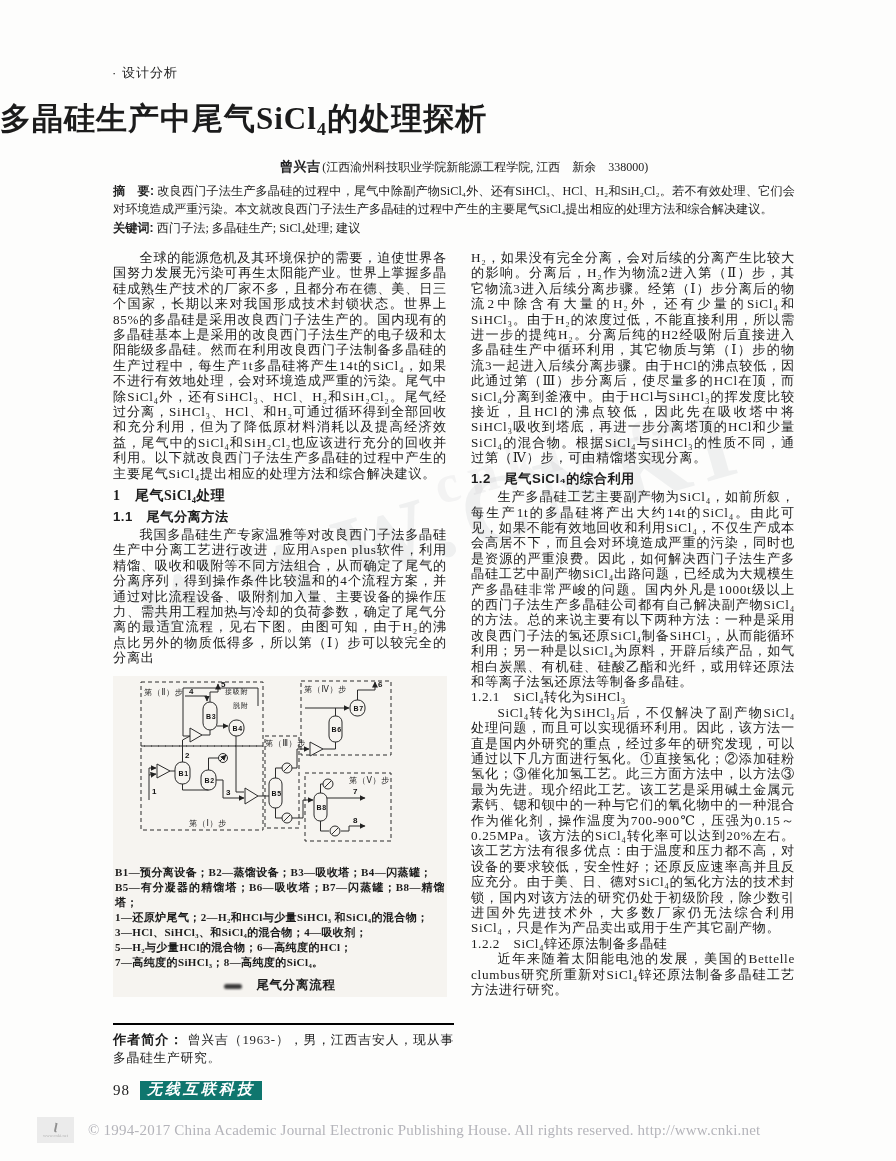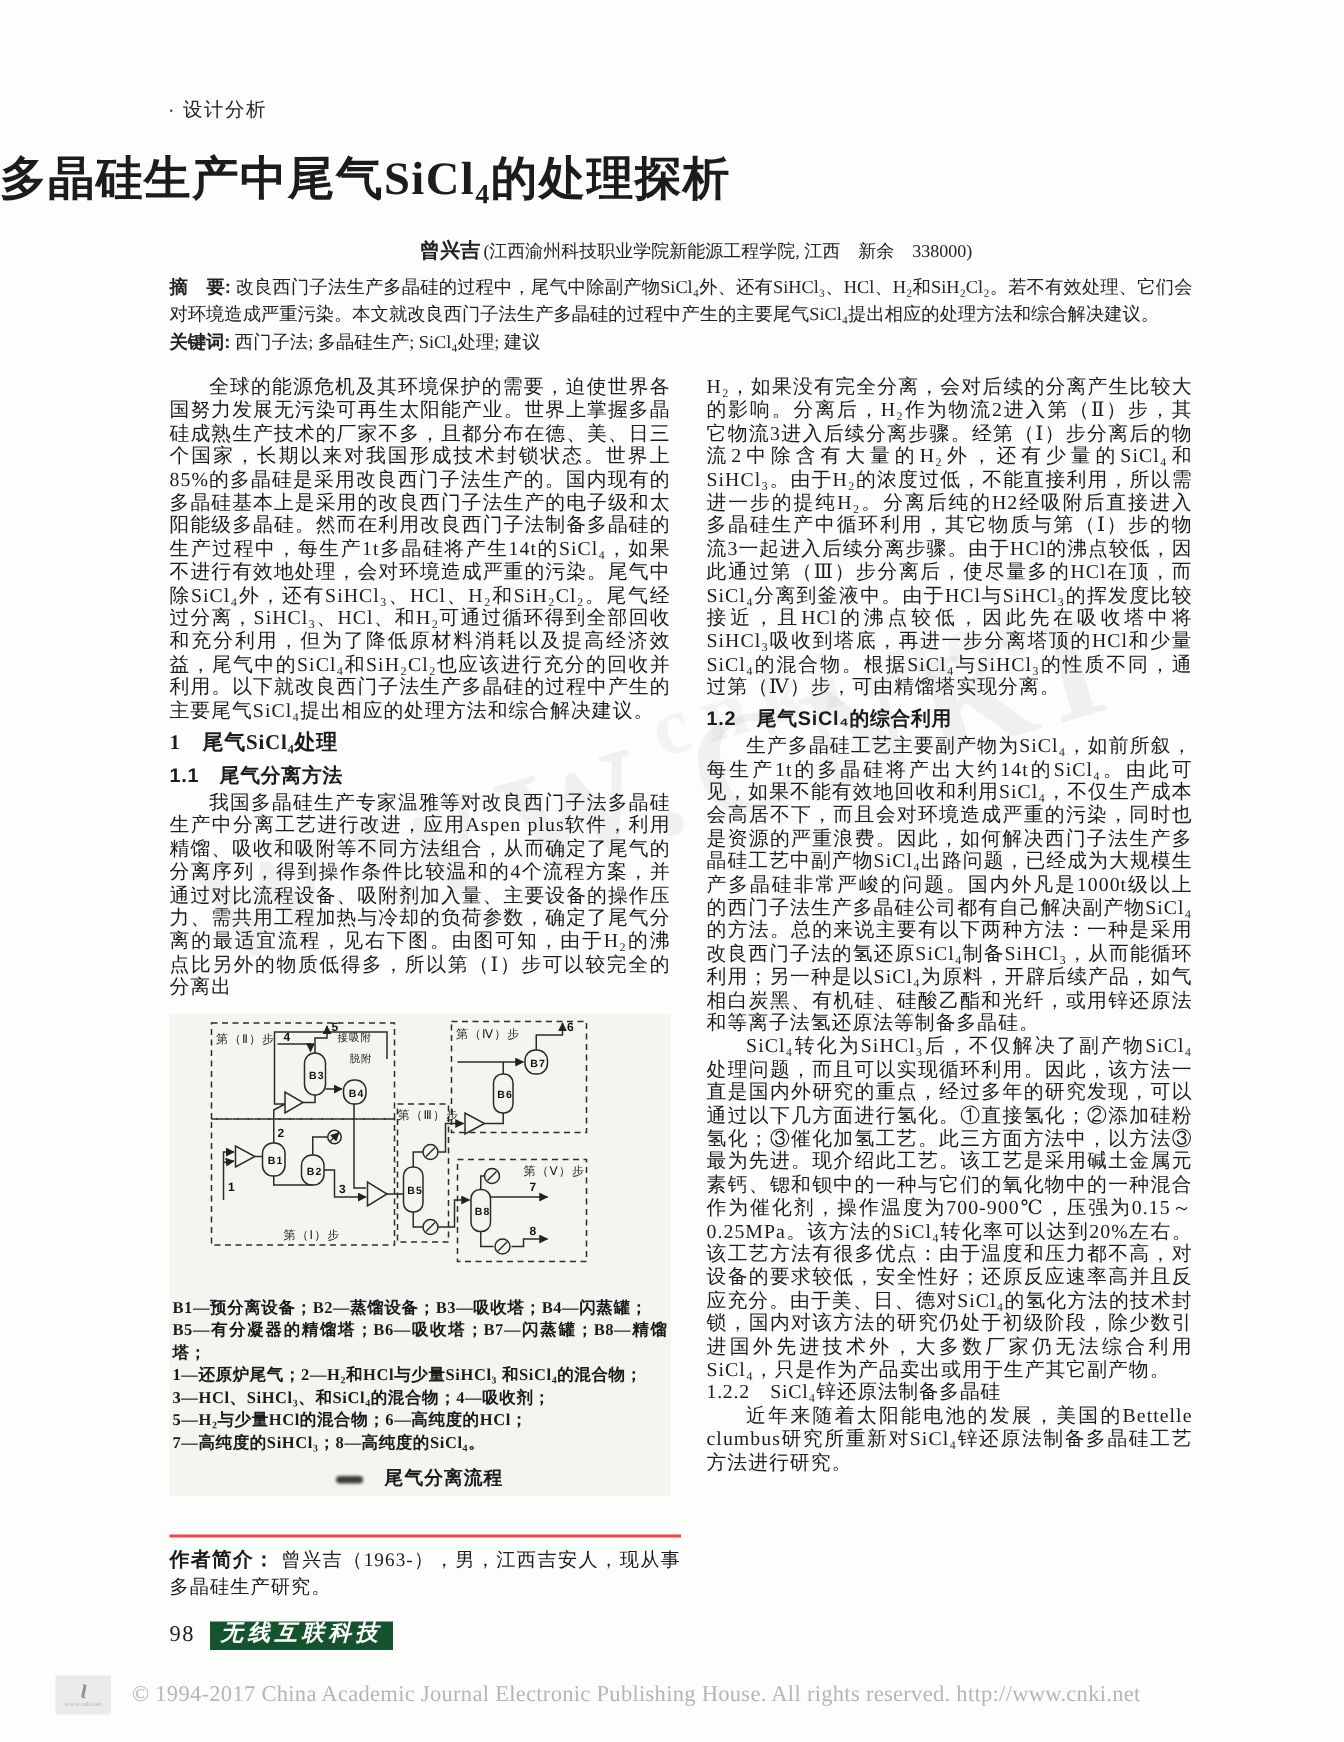--- a/index.html
+++ b/index.html
@@ -39,26 +39,26 @@
   .stepLabel{font-size:8px;fill:#222;}
   .vLabel{font-size:7px;font-weight:bold;fill:#111;}
   .sLabel{font-size:8px;font-weight:bold;fill:#111;}
   .nLabel{font-size:7px;fill:#222;}
   .legend{margin-top:4px;padding:0 2px;font-weight:bold;font-size:11px;
       line-height:15px;letter-spacing:0.4px;color:#1a1a1a;}
   .caption{margin-top:8px;text-align:center;font-weight:bold;font-size:12.5px;}
   .smudge{display:inline-block;width:18px;height:5px;background:#3a3a3a;border-radius:3px;
       filter:blur(1px);margin-right:14px;vertical-align:middle;}
   
-  .bio{margin-top:26px;border-top:2px solid #ef4444;padding-top:6px;width:341px;
+  .bio{margin-top:26px;border-top:2px solid #000000;padding-top:6px;width:341px;
       font-size:12.8px;line-height:18px;text-align:justify;}
   .bio .lbl{font-weight:bold;font-family:"Liberation Sans",sans-serif;font-size:13.2px;}
   .pagefoot{margin-top:14px;display:flex;align-items:center;gap:10px;}
   .pageno{font-size:15px;letter-spacing:1px;}
-  .badge{background:#14532d;color:#fff;font-weight:bold;font-style:italic;
+  .badge{background:#0f766e;color:#fff;font-weight:bold;font-style:italic;
       font-size:15px;letter-spacing:3px;padding:1px 7px 2px 7px;}
   
   .bottombar{position:absolute;left:37px;top:1117px;display:flex;align-items:center;gap:14px;
       color:#b4b4ba;font-size:15px;}
   .cnki-logo{width:37px;height:26px;background:#ebebeb;display:flex;flex-direction:column;
       align-items:center;justify-content:center;}
   .cnki-logo .swirl{font-size:13px;line-height:11px;color:#8f8f8f;font-weight:bold;transform:rotate(12deg);}
   .cnki-logo .tiny{font-size:4.5px;color:#b5b5b5;letter-spacing:0;}
   .copy{letter-spacing:0.2px;}
 </style>
@@ -225,20 +225,21 @@
       <div class="pagefoot">
         <span class="pageno">98</span>
         <span class="badge">无线互联科技</span>
       </div>
     </div>
 
     <div class="col">
       <p>H₂，如果没有完全分离，会对后续的分离产生比较大的影响。分离后，H₂作为物流2进入第（Ⅱ）步，其它物流3进入后续分离步骤。经第（Ⅰ）步分离后的物流2中除含有大量的H₂外，还有少量的SiCl₄和SiHCl₃。由于H₂的浓度过低，不能直接利用，所以需进一步的提纯H₂。分离后纯的H2经吸附后直接进入多晶硅生产中循环利用，其它物质与第（Ⅰ）步的物流3一起进入后续分离步骤。由于HCl的沸点较低，因此通过第（Ⅲ）步分离后，使尽量多的HCl在顶，而SiCl₄分离到釜液中。由于HCl与SiHCl₃的挥发度比较接近，且HCl的沸点较低，因此先在吸收塔中将SiHCl₃吸收到塔底，再进一步分离塔顶的HCl和少量SiCl₄的混合物。根据SiCl₄与SiHCl₃的性质不同，通过第（Ⅳ）步，可由精馏塔实现分离。</p>
       <h4 class="sec">1.2　尾气SiCl₄的综合利用</h4>
       <p class="indent">生产多晶硅工艺主要副产物为SiCl₄，如前所叙，每生产1t的多晶硅将产出大约14t的SiCl₄。由此可见，如果不能有效地回收和利用SiCl₄，不仅生产成本会高居不下，而且会对环境造成严重的污染，同时也是资源的严重浪费。因此，如何解决西门子法生产多晶硅工艺中副产物SiCl₄出路问题，已经成为大规模生产多晶硅非常严峻的问题。国内外凡是1000t级以上的西门子法生产多晶硅公司都有自己解决副产物SiCl₄的方法。总的来说主要有以下两种方法：一种是采用改良西门子法的氢还原SiCl₄制备SiHCl₃，从而能循环利用；另一种是以SiCl₄为原料，开辟后续产品，如气相白炭黑、有机硅、硅酸乙酯和光纤，或用锌还原法和等离子法氢还原法等制备多晶硅。</p>
+      <p class="subsec">1.2.1　SiCl₄转化为SiHCl₃</p>
       <p class="indent">SiCl₄转化为SiHCl₃后，不仅解决了副产物SiCl₄处理问题，而且可以实现循环利用。因此，该方法一直是国内外研究的重点，经过多年的研究发现，可以通过以下几方面进行氢化。①直接氢化；②添加硅粉氢化；③催化加氢工艺。此三方面方法中，以方法③最为先进。现介绍此工艺。该工艺是采用碱土金属元素钙、锶和钡中的一种与它们的氧化物中的一种混合作为催化剂，操作温度为700-900℃，压强为0.15～0.25MPa。该方法的SiCl₄转化率可以达到20%左右。该工艺方法有很多优点：由于温度和压力都不高，对设备的要求较低，安全性好；还原反应速率高并且反应充分。由于美、日、德对SiCl₄的氢化方法的技术封锁，国内对该方法的研究仍处于初级阶段，除少数引进国外先进技术外，大多数厂家仍无法综合利用SiCl₄，只是作为产品卖出或用于生产其它副产物。</p>
       <p class="subsec">1.2.2　SiCl₄锌还原法制备多晶硅</p>
       <p class="indent">近年来随着太阳能电池的发展，美国的Bettelle  clumbus研究所重新对SiCl₄锌还原法制备多晶硅工艺方法进行研究。</p>
     </div>
   </div>
 
   <div class="bottombar">
     <div class="cnki-logo">
       <div class="swirl">Ɩ</div>
       <div class="tiny">www.cnki.net</div>

